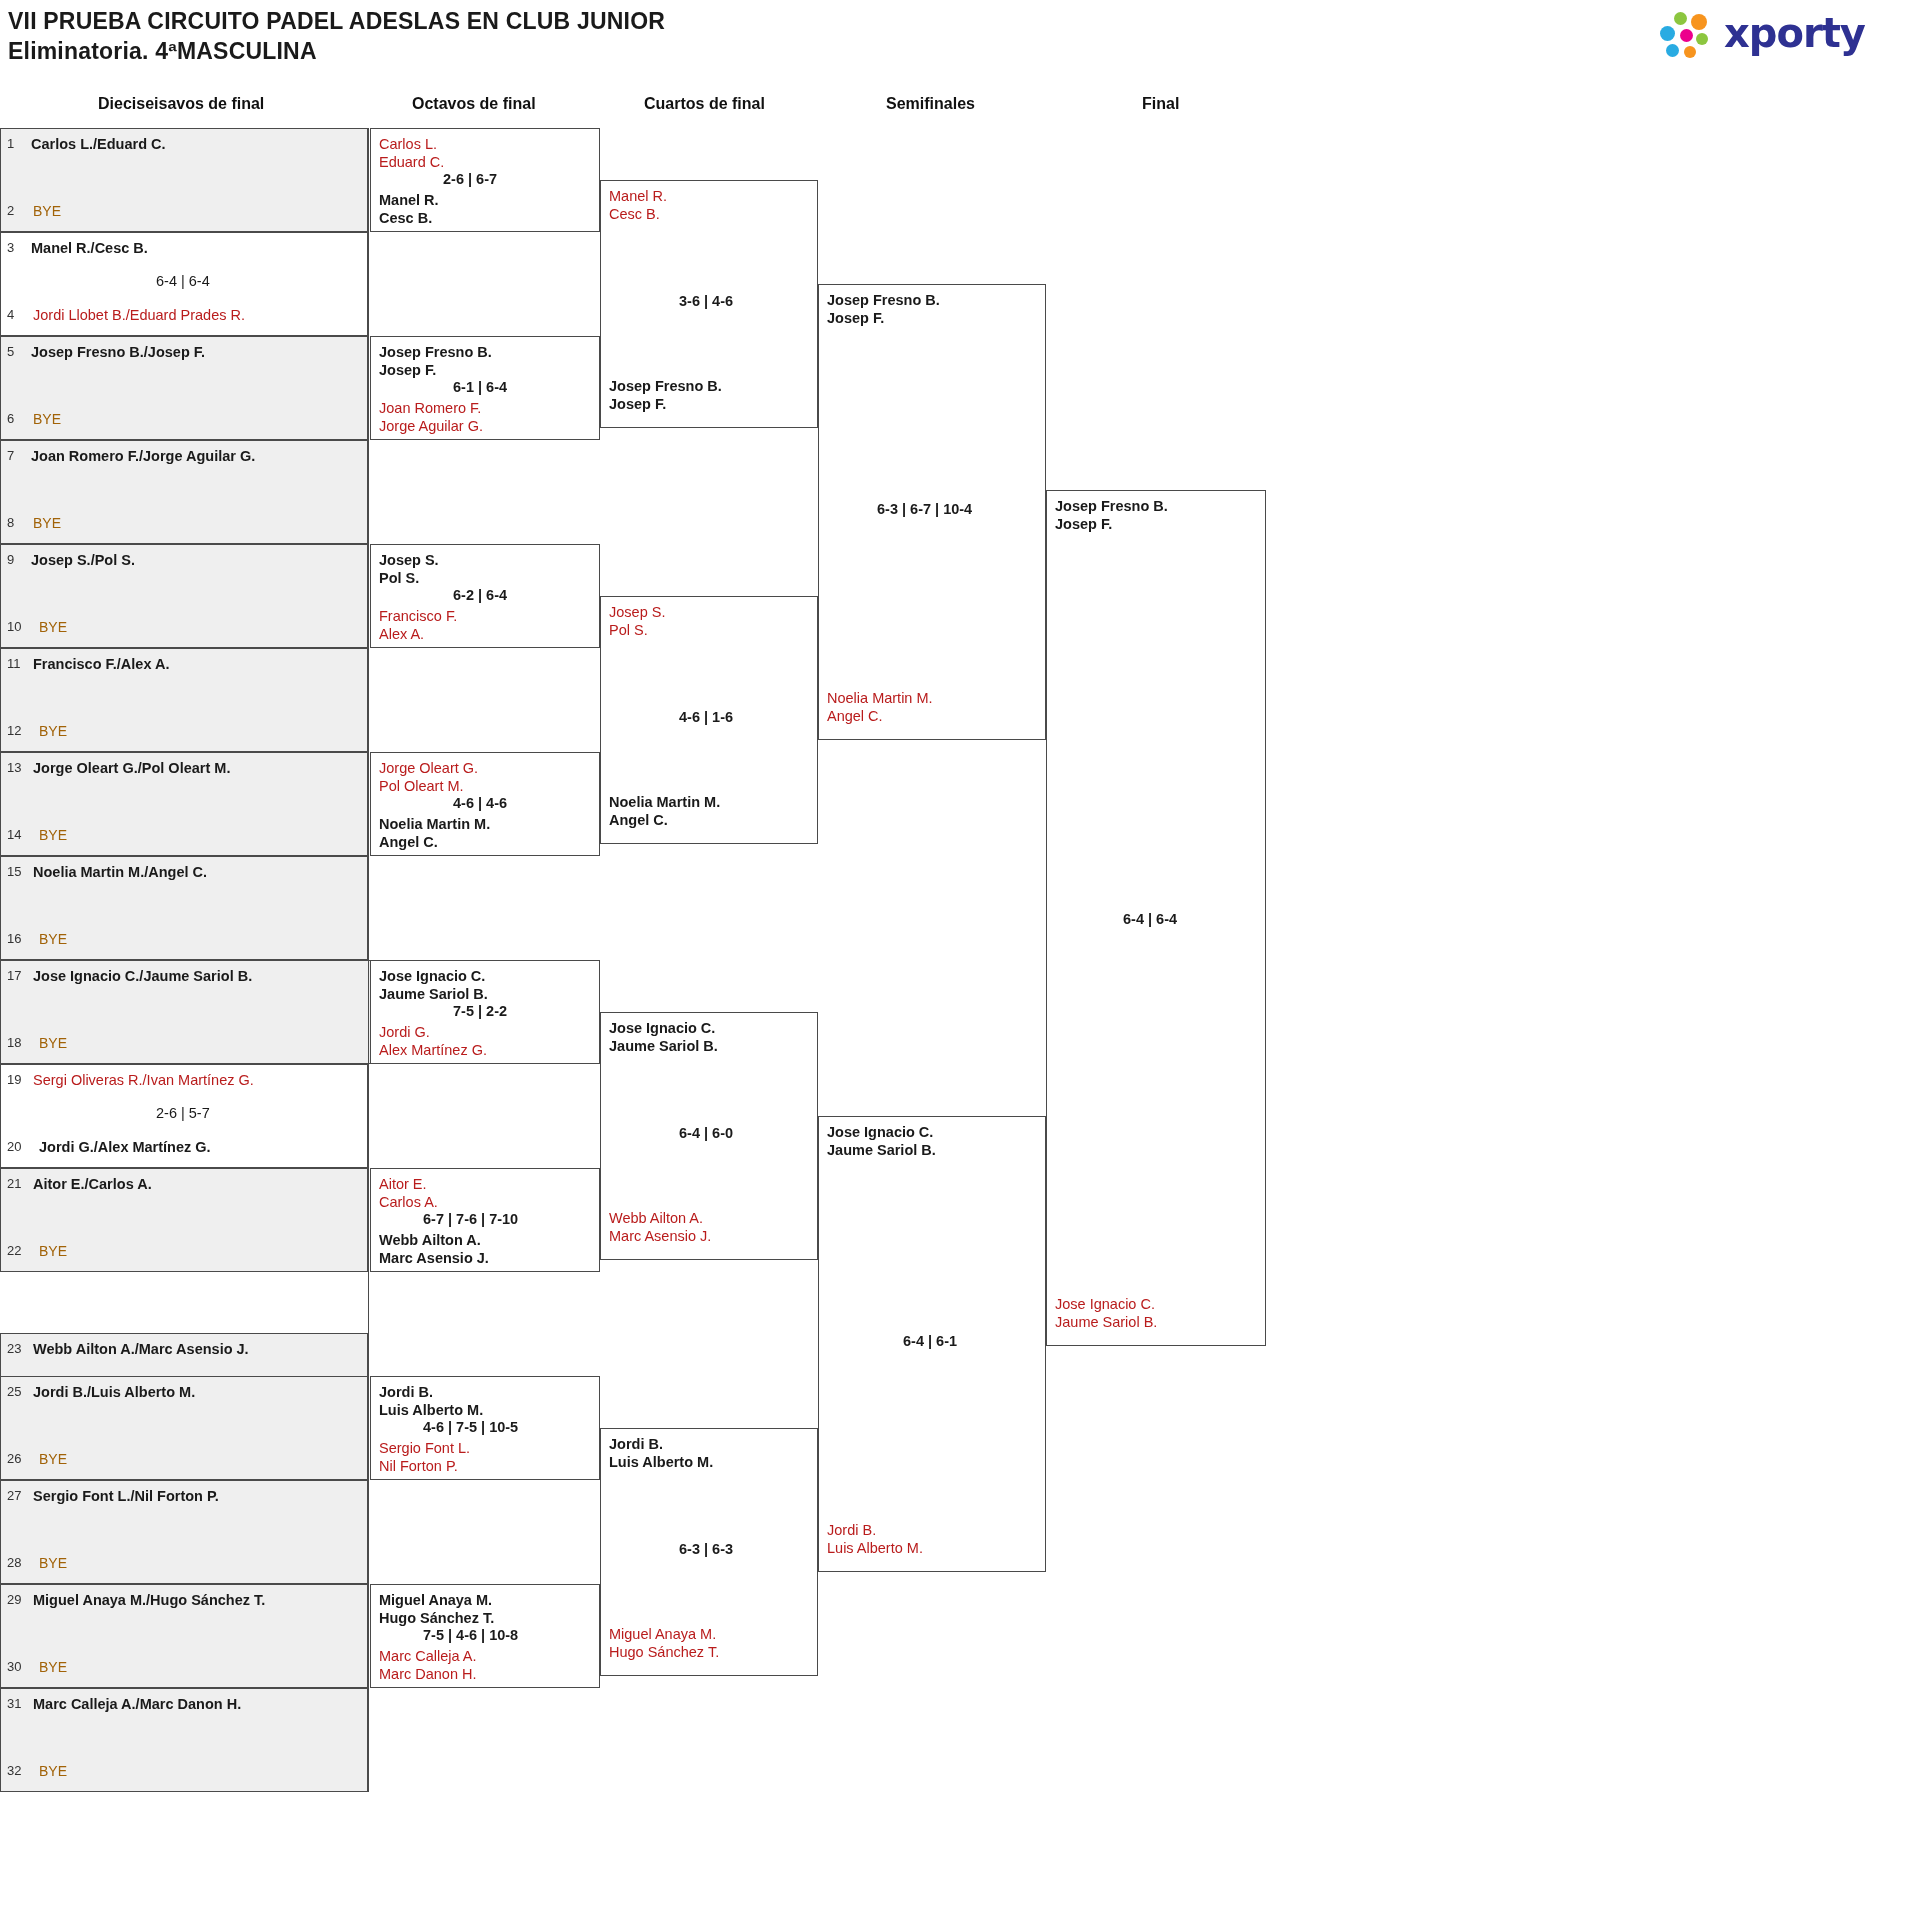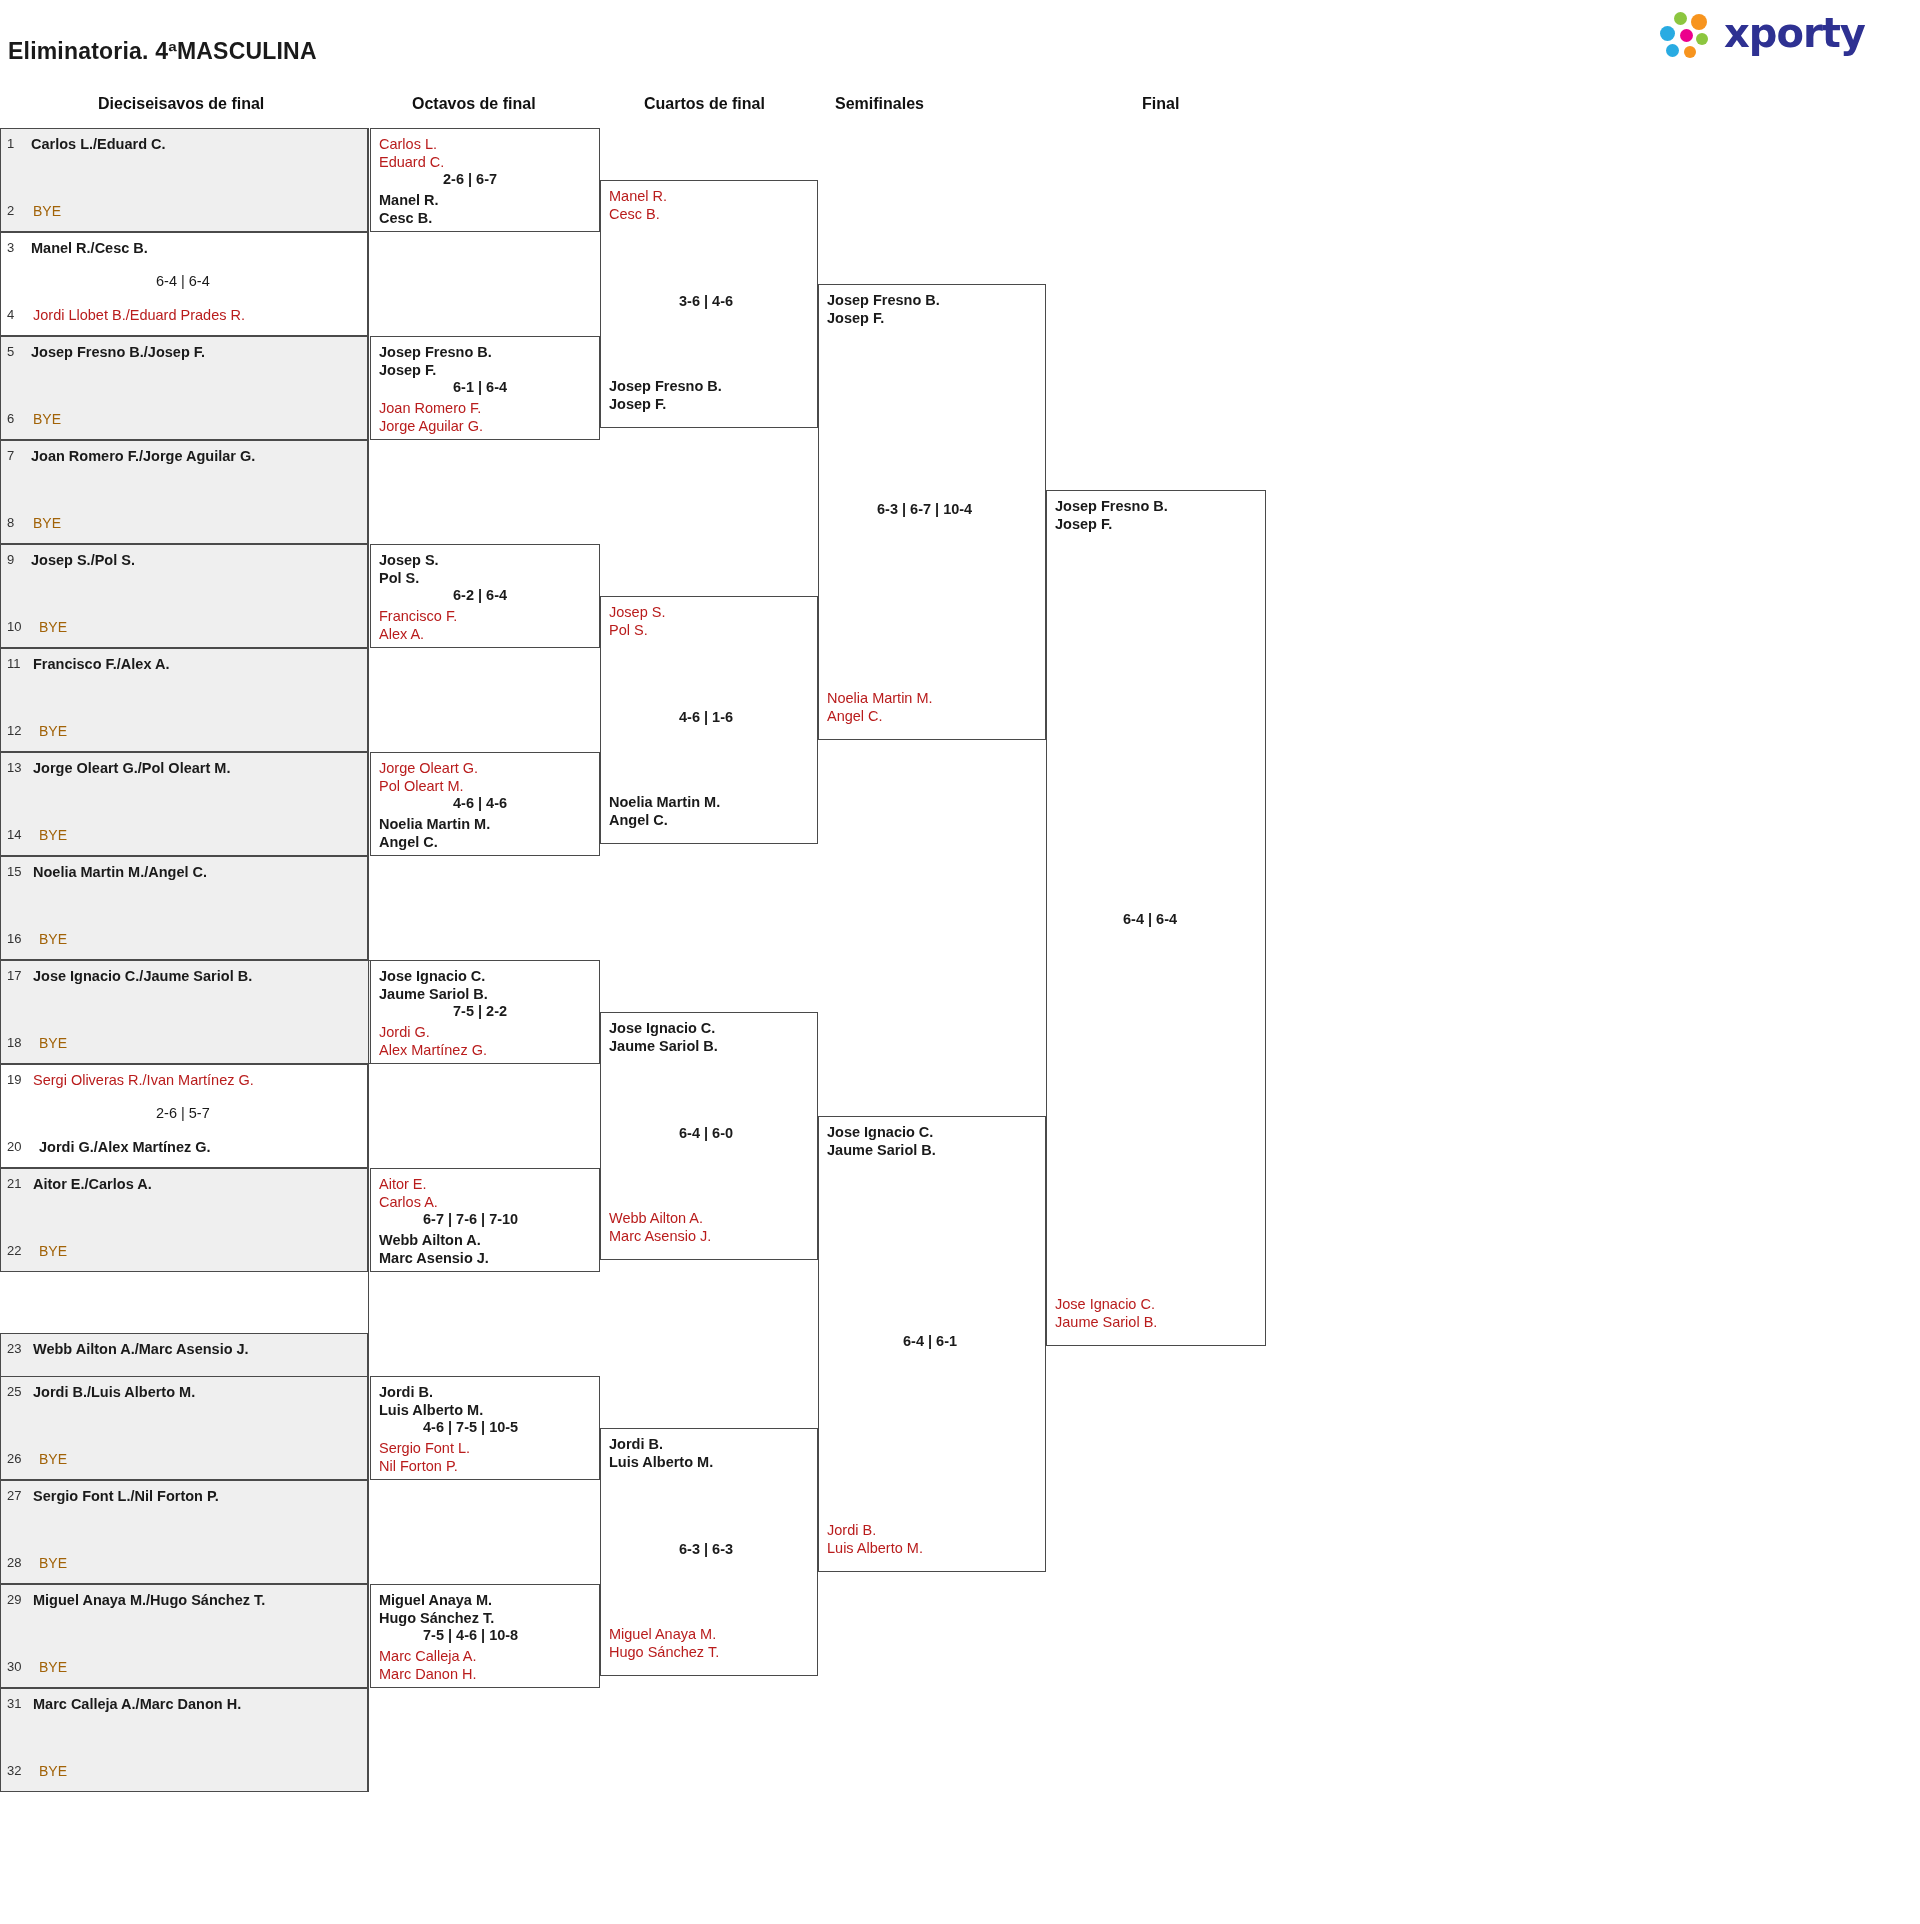--- a/index.html
+++ b/index.html
@@ -57,39 +57,40 @@
   }
   .score.bold { font-weight:bold; }
   .bye { position:absolute; font-size:14px; color:#a16207; }
   .vline, .hline { position:absolute; background:#4a4a4a; }
   .vline { width:1px; }
 </style>
 </head>
 <body>
 
 <div id="header">
+  <div id="title-line1">VII PRUEBA CIRCUITO PADEL ADESLAS EN CLUB JUNIOR</div>
   <div id="title-line2">Eliminatoria. 4ªMASCULINA</div>
   <div id="logo">
     <div id="logo-dots">
       <span class="dot" style="left:16px; top:0px;  width:13px; height:13px; background:#8cc63f;"></span>
       <span class="dot" style="left:33px; top:2px;  width:16px; height:16px; background:#f7941e;"></span>
       <span class="dot" style="left:2px;  top:14px; width:15px; height:15px; background:#29abe2;"></span>
       <span class="dot" style="left:22px; top:17px; width:13px; height:13px; background:#ec008c;"></span>
       <span class="dot" style="left:38px; top:21px; width:12px; height:12px; background:#8cc63f;"></span>
       <span class="dot" style="left:8px;  top:32px; width:13px; height:13px; background:#29abe2;"></span>
       <span class="dot" style="left:26px; top:34px; width:12px; height:12px; background:#f7941e;"></span>
     </div>
     <div id="logo-text">xporty</div>
   </div>
 </div>
 
 <div class="round-head" style="left:98px;  top:95px;">Dieciseisavos de final</div>
 <div class="round-head" style="left:412px; top:95px;">Octavos de final</div>
 <div class="round-head" style="left:644px; top:95px;">Cuartos de final</div>
-<div class="round-head" style="left:835px; top:95px;text-align:right;">Semifinales</div>
+<div class="round-head" style="left:886px; top:95px;text-align:right;">Semifinales</div>
 <div class="round-head" style="left:1142px;top:95px;">Final</div>
 
 <div class="cell shaded" style="left:0; top:128px; width:368px; height:104px;">
   <span class="seed" style="top:7px;">1</span>
   <span class="team bold" style="left:30px; top:6px;">Carlos L./Eduard C.</span>
   <span class="seed" style="top:74px;">2</span>
   <span class="bye" style="left:32px; top:74px;">BYE</span>
 </div>
 
 <div class="cell" style="left:0; top:232px; width:368px; height:104px;">

